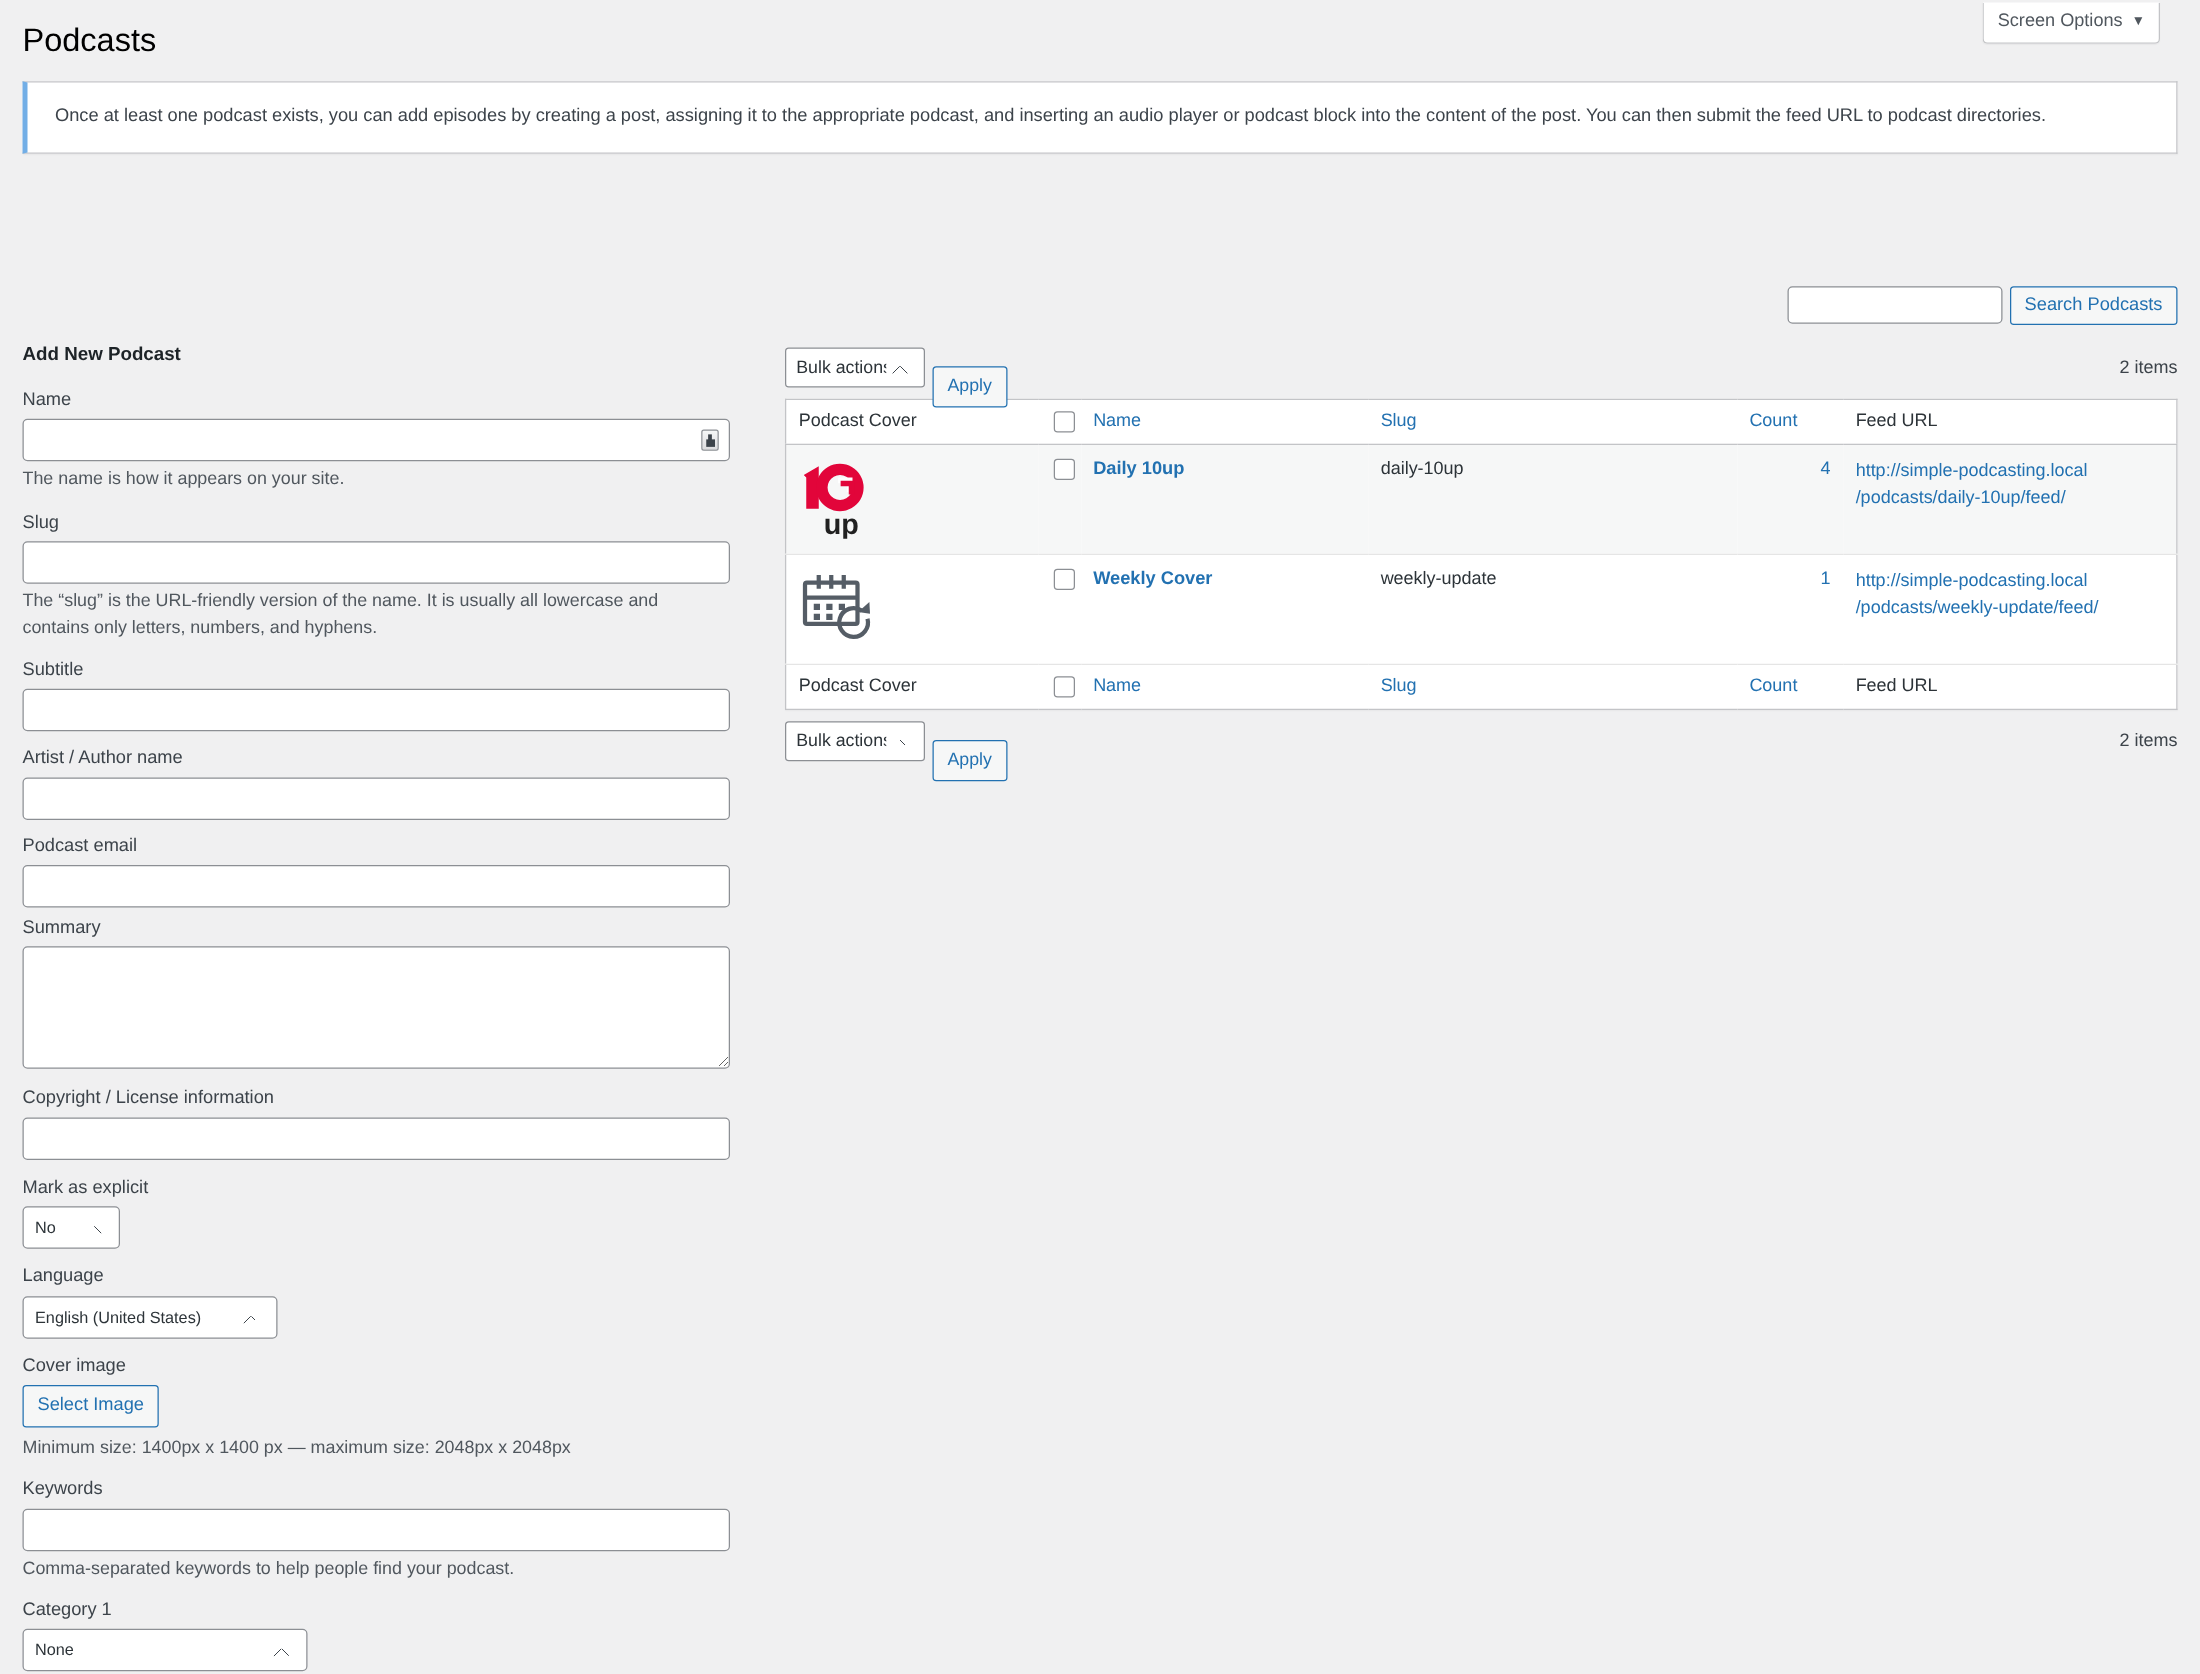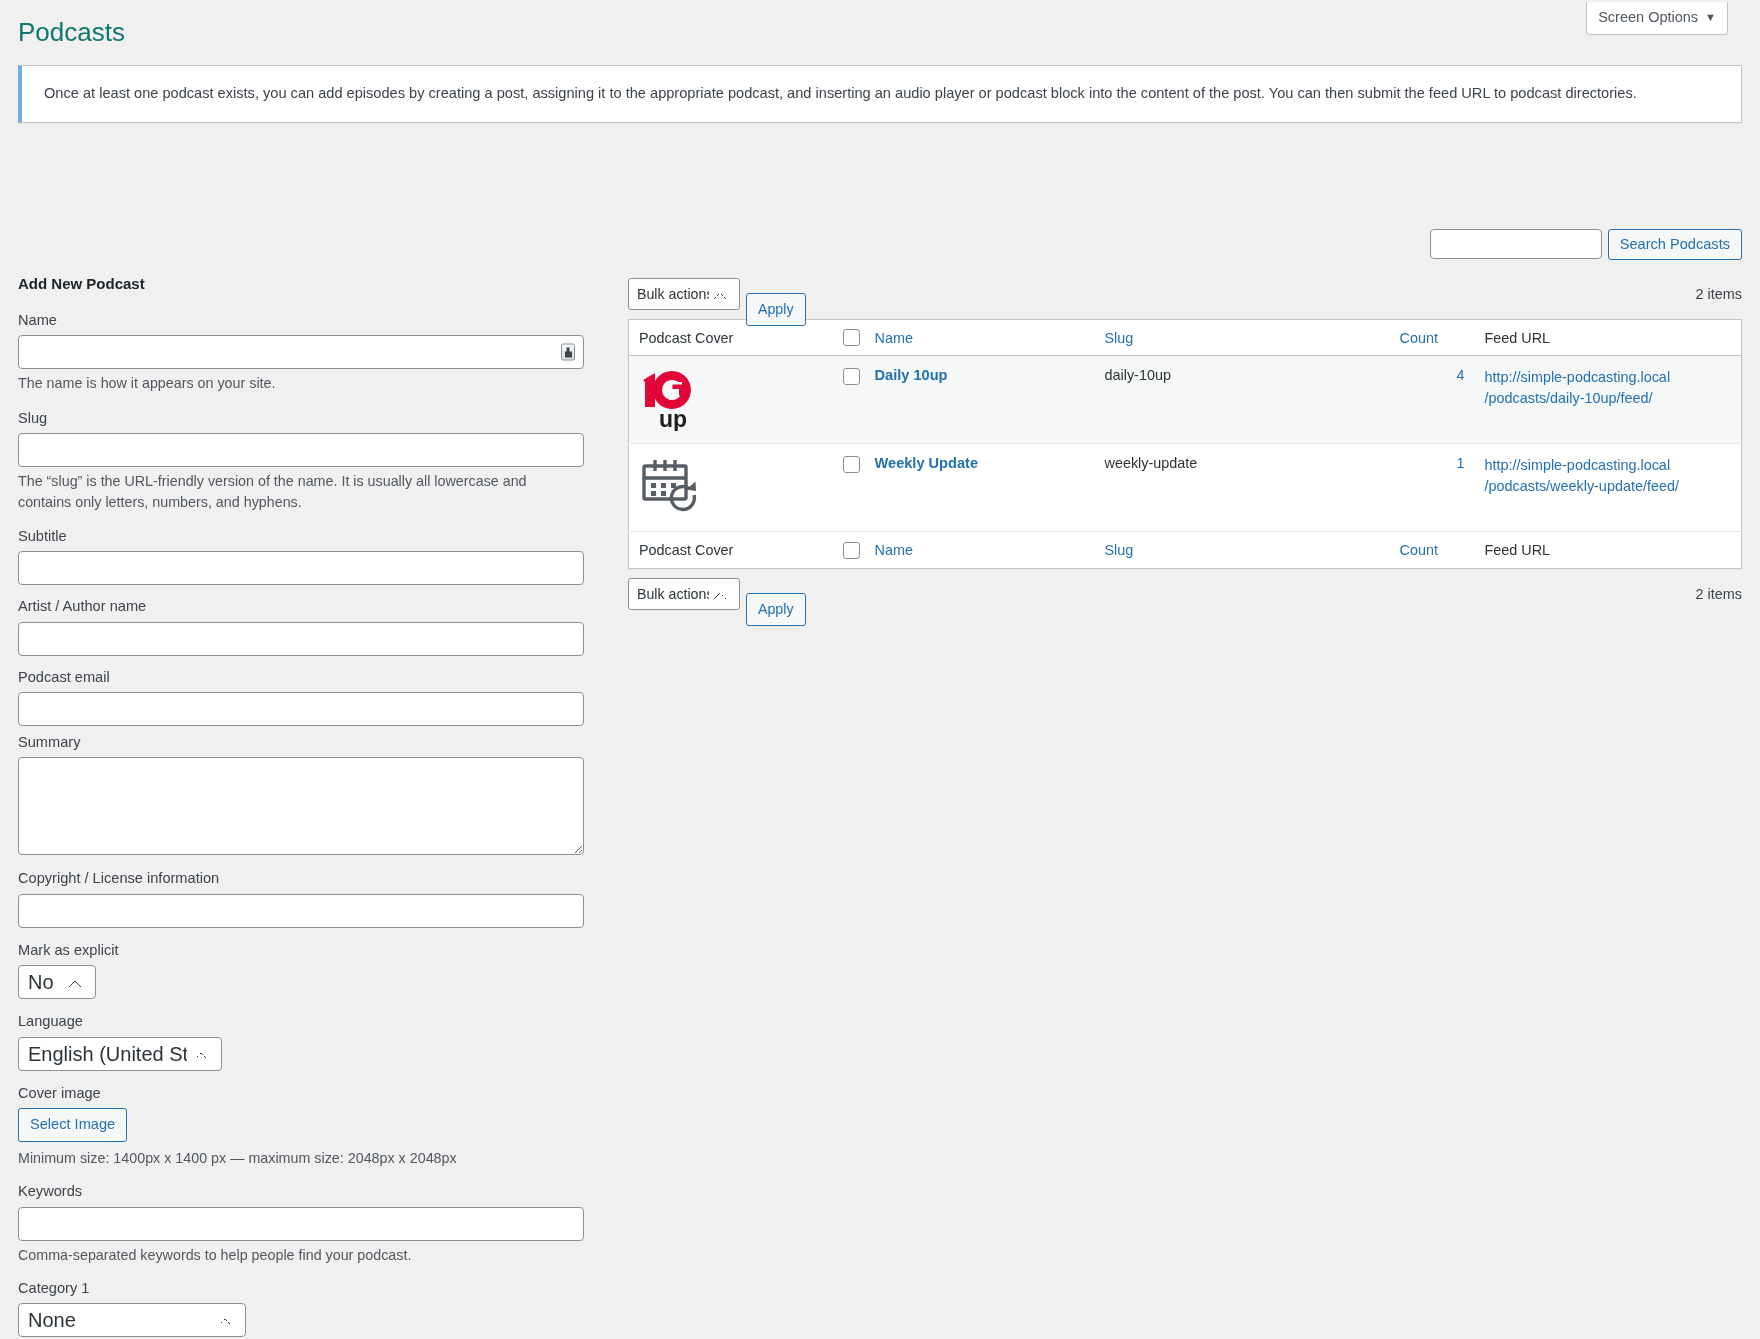--- a/index.html
+++ b/index.html
@@ -27,21 +27,21 @@
     box-shadow: 0 1px 1px rgba(0,0,0,.04);
     cursor: pointer;
     user-select: none;
   }
   .screen-options .caret { font-size: 11px; margin-left: 7px; position: relative; top: -1px; }
 
   
   .page-title {
     font-size: 26px;
     font-weight: 400;
-    color: #0f766e;
+    color: #000000;
     margin: 0;
     padding: 16px 0 9px 18px;
     line-height: 1.3;
   }
 
   
   .notice {
     margin: 6px 18px 0 18px;
     background: #fff;
     border: 1px solid #c3c4c7;
@@ -150,21 +150,21 @@
     background-image:
       linear-gradient(-45deg, transparent 50%, #3c434a 50%, #3c434a 56%, transparent 56%),
       linear-gradient(45deg, transparent 50%, #3c434a 50%, #3c434a 56%, transparent 56%);
     background-position: calc(100% - 20px) 15px, calc(100% - 14px) 15px;
     background-size: 6px 6px, 6px 6px;
     background-repeat: no-repeat;
     -webkit-appearance: none;
     appearance: none;
     padding: 0 34px 0 9px;
     font-family: "Liberation Sans", sans-serif;
-    font-size: 20px;
+    font-size: 13px;
     color: #2c3338;
     line-height: 32px;
     cursor: pointer;
   }
   select.sel-explicit { width: 78px; }
   select.sel-lang { width: 204px; }
   select.sel-cat { width: 228px; }
 
   .btn-secondary {
     display: inline-block;
@@ -513,21 +513,21 @@
                     <path d="M55 40 a11.5 11.5 0 1 1 -4.6 -6.5"></path>
                   </g>
                   <path d="M56.5 26.5 L57 36 L47.5 34.5 Z" fill="#555d66"></path>
                 </svg>
               </div>
             </td>
             <td class="col-cb">
               <input type="checkbox" class="wpcb" style="">
             </td>
             <td class="col-name">
-              <a href="#" class="row-name-link">Weekly Update</a>
+              <a href="#" class="row-name-link">Weekly Cover</a>
             </td>
             <td class="col-slug">weekly-update</td>
             <td class="col-count">
               <a href="#" class="row-link">1</a>
             </td>
             <td class="col-feed">
               <a href="#" class="row-link feed-url"><span>http://simple-podcasting.local</span><br><span>/podcasts/weekly-update/feed/</span></a>
             </td>
           </tr>
 

